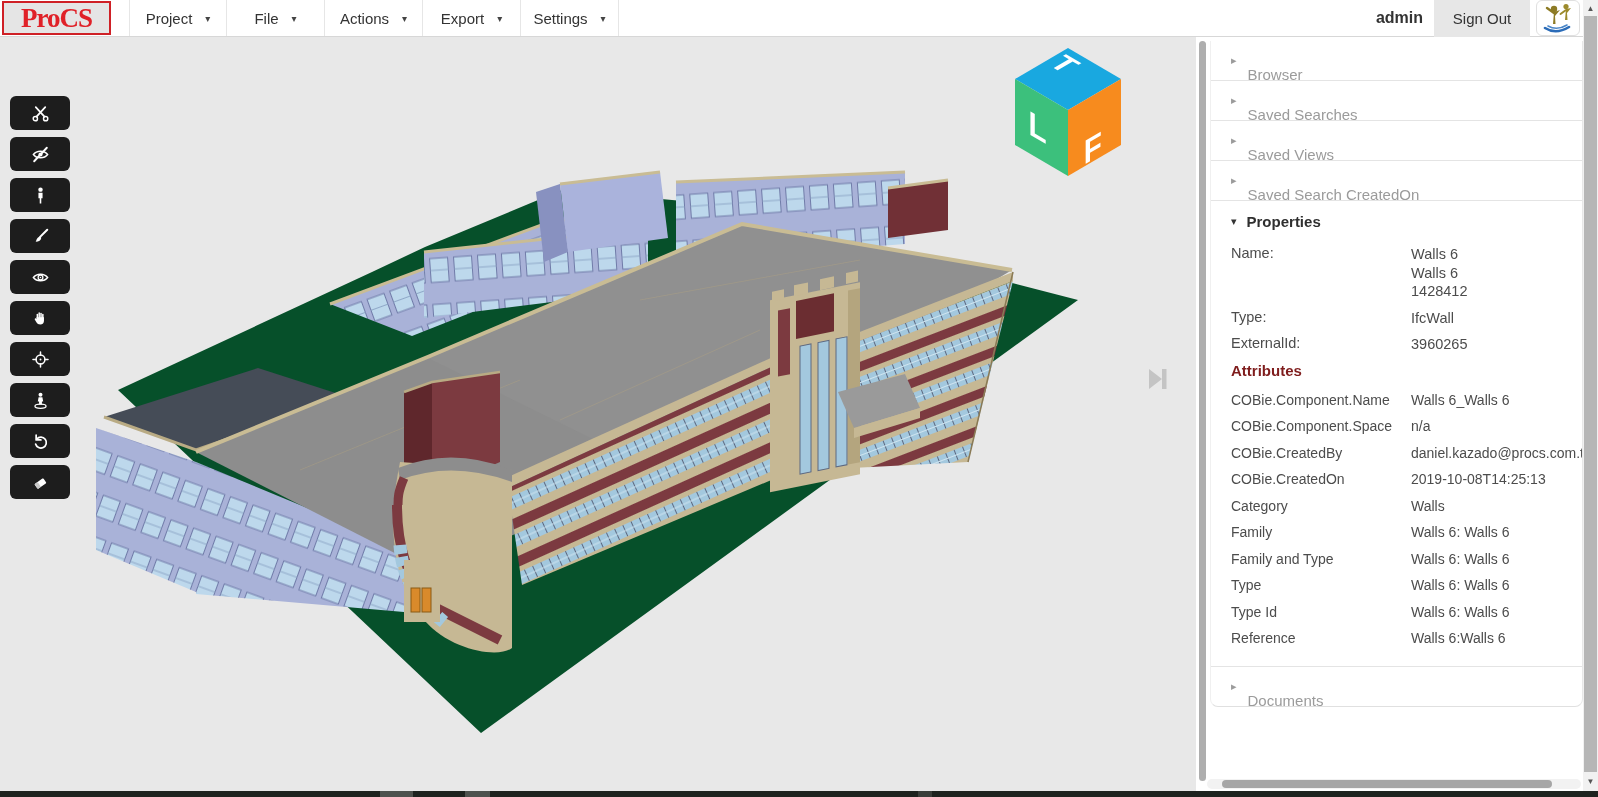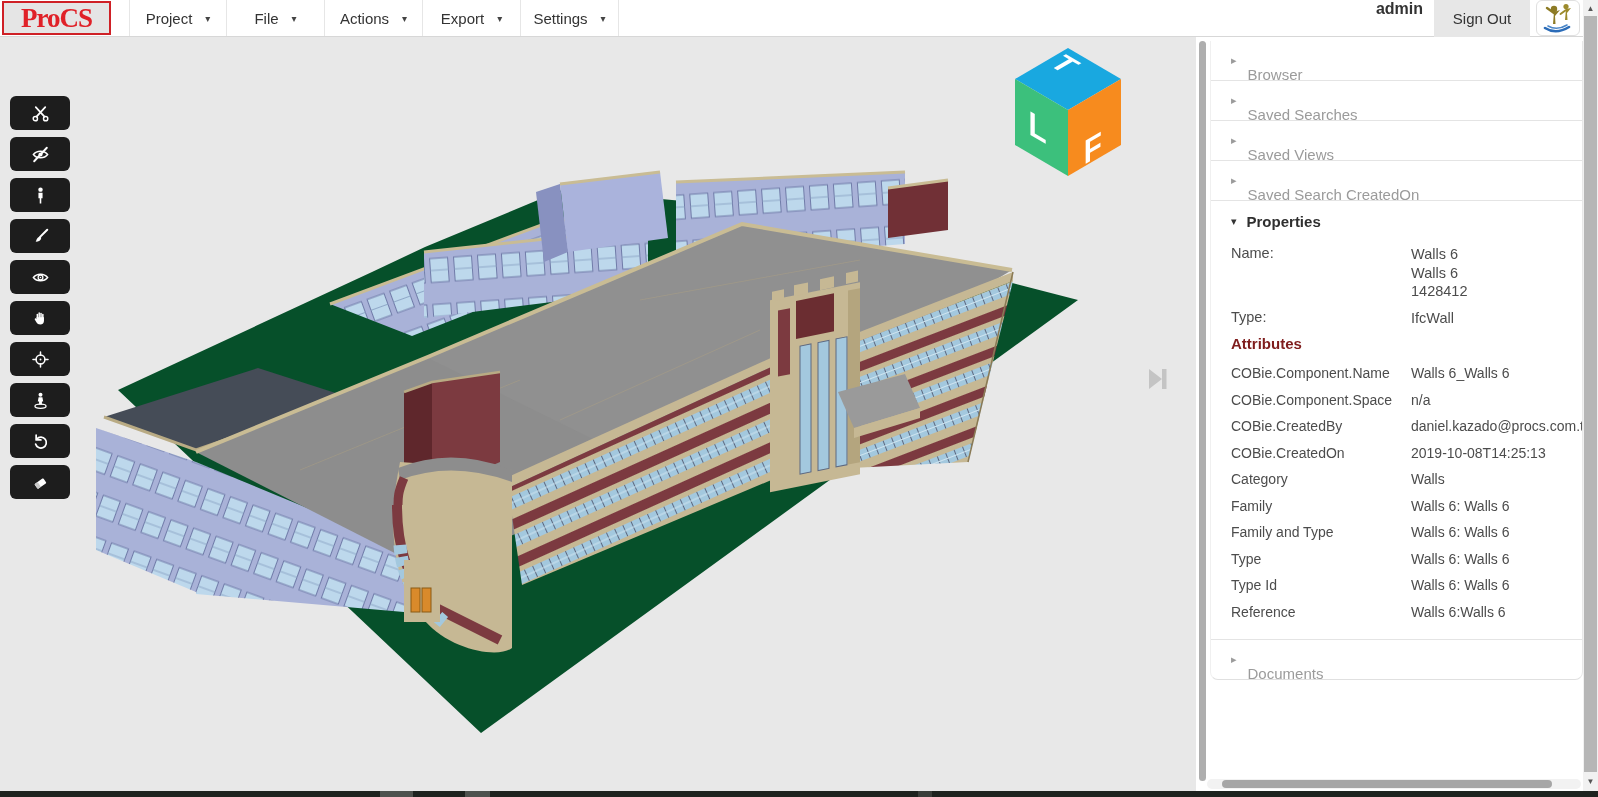--- a/index.html
+++ b/index.html
@@ -11,21 +11,21 @@
             border-bottom:1px solid #d7d7d7; display:flex; align-items:stretch; z-index:30; }
   .logo-box { margin:1px 0 1px 2px; border:2px solid #cf2026; background:#e5e5e5; padding:0 17px;
               display:flex; align-items:center; }
   .logo-text { font-family:"Liberation Serif", serif; font-weight:bold; color:#e02128; font-size:27px;
                letter-spacing:-1px; line-height:1; }
   .menus { display:flex; margin-left:18px; }
   .menu-item { width:98px; display:flex; align-items:center; justify-content:center; gap:13px;
                font-size:15px; color:#333; border-right:1px solid #e6e6e6; cursor:pointer; }
   .menu-item:first-child { border-left:1px solid #e6e6e6; }
   .caret { font-size:10px; color:#444; }
-  .header-right { margin-left:auto; display:flex; align-items:flex-start; }
+  .header-right { margin-left:auto; display:flex; align-items:center; }
   .admin-label { font-weight:bold; font-size:16px; margin-right:11px; }
   .signout-btn { width:96px; height:37px; background:#e7e7e7; border:none; font-size:15px; color:#333;
                  font-family:inherit; cursor:pointer; }
   .org-logo { width:44px; height:36px; margin:0 3px 0 6px; border:1px solid #e0e0e0; border-radius:6px;
               background:#fff; display:flex; align-items:center; justify-content:center; }
 
   
   .viewport { position:absolute; left:0; top:37px; width:1196px; height:755px; background:#e8e8e8; overflow:hidden; }
   .scene { position:absolute; left:0; top:0; width:1196px; height:755px; }
 
@@ -357,20 +357,24 @@
             <div class="f-value">Walls 6
 Walls 6
 1428412</div>
           </div>
 
           <div class="field-row">
             <div class="f-label">Type:</div>
             <div class="f-value">IfcWall</div>
           </div>
 
+          <div class="field-row">
+            <div class="f-label">ExternalId:</div>
+            <div class="f-value">3960265</div>
+          </div>
 
         <div class="attrs-title">Attributes</div>
 
           <div class="attr-row">
             <div class="a-label">COBie.Component.Name</div>
             <div class="a-value">Walls 6_Walls 6</div>
           </div>
 
           <div class="attr-row">
             <div class="a-label">COBie.Component.Space</div>

